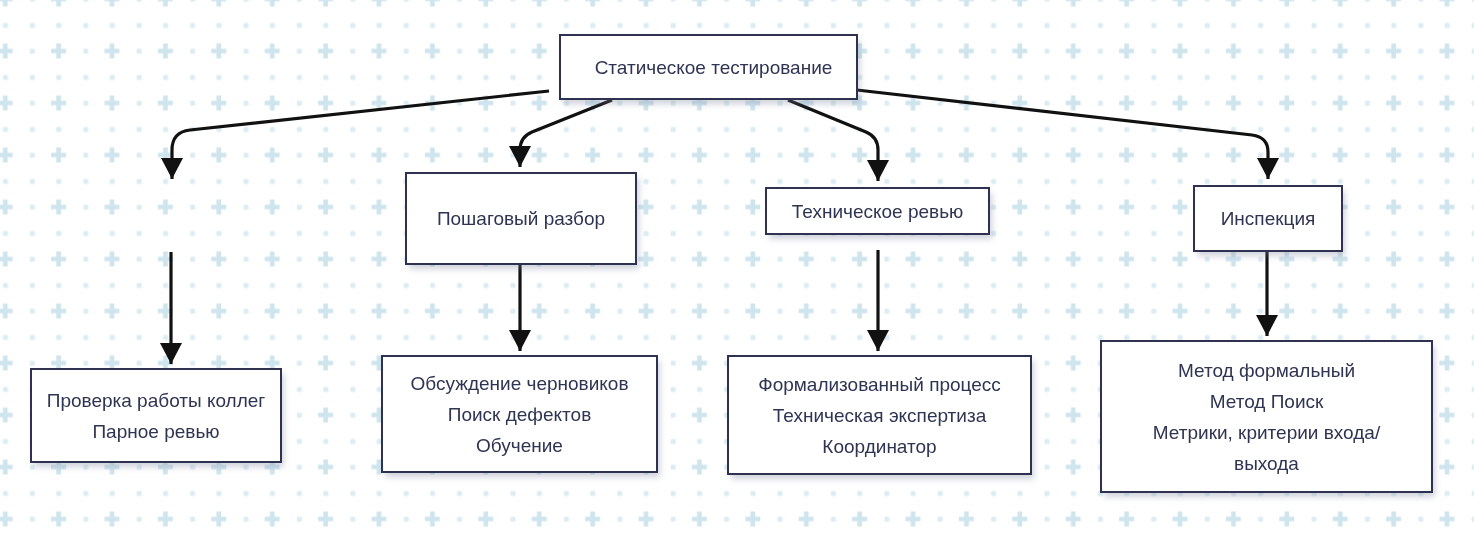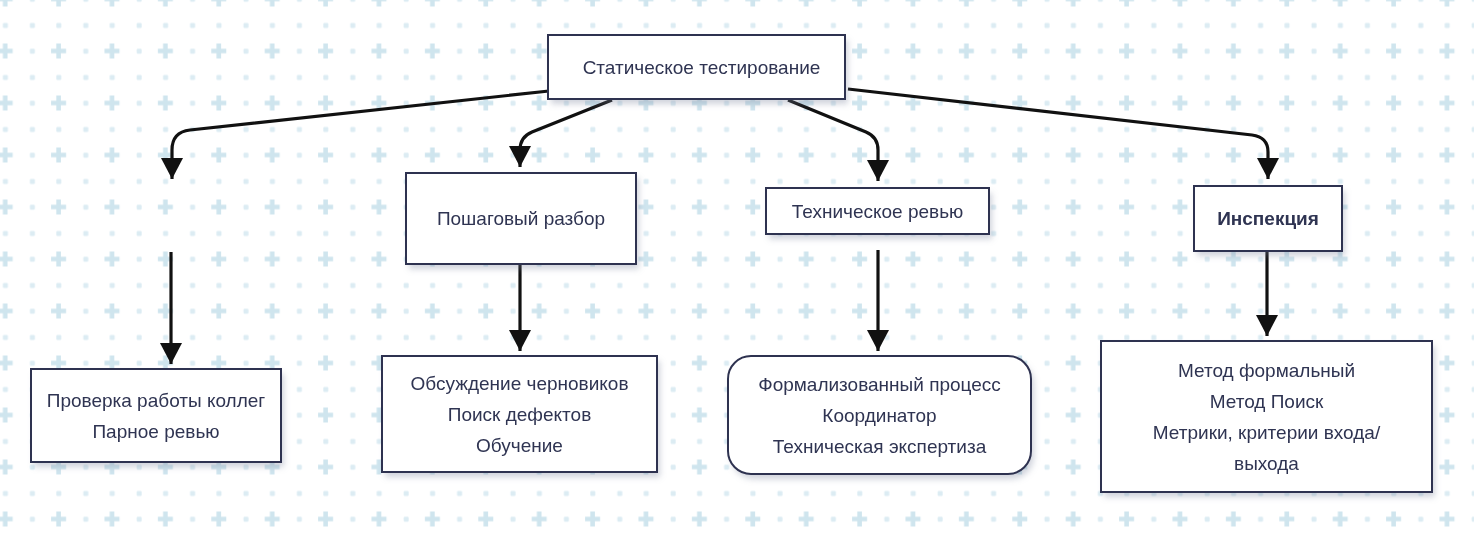--- a/index.html
+++ b/index.html
@@ -29,28 +29,28 @@
     display:flex;flex-direction:column;
     justify-content:center;align-items:center;
     text-align:center;
     font-size:19px;
     line-height:31px;
     padding:0 8px;
   }
   .node .tline{white-space:nowrap;}
   .latin{letter-spacing:1.2px;}
   
-  #n-root{left:547px;top:34px;width:299px;height:66px;padding-left:18px;}
+  #n-root{left:559px;top:34px;width:299px;height:66px;padding-left:18px;}
   #n-b1{left:42px;top:185px;width:258px;height:67px;}
   #n-b2{left:405px;top:172px;width:232px;height:93px;}
   #n-b3{left:765px;top:187px;width:225px;height:48px;}
-  #n-b4{left:1193px;top:185px;width:150px;height:67px;font-weight:bold;}
+  #n-b4{left:1193px;top:185px;width:150px;height:67px;}
   #n-d1{left:30px;top:368px;width:252px;height:95px;}
   #n-d2{left:381px;top:355px;width:277px;height:118px;align-items:center;}
-  #n-d3{left:727px;top:355px;width:305px;height:120px;border-radius:24px;}
+  #n-d3{left:727px;top:355px;width:305px;height:120px;}
   #n-d4{left:1100px;top:340px;width:333px;height:153px;}
   .connector{fill:none;stroke:var(--line);stroke-width:3.2px;}
 </style>
 </head>
 <body>
 
 <div class="canvas">
 
   <svg class="layer" viewBox="0 0 1474 540" aria-hidden="true">
     <defs>
@@ -102,22 +102,22 @@
   </div>
 
   <div id="n-d2" class="node">
     <div class="tline">Обсуждение черновиков</div>
     <div class="tline">Поиск дефектов</div>
     <div class="tline">Обучение</div>
   </div>
 
   <div id="n-d3" class="node">
     <div class="tline">Формализованный процесс</div>
+    <div class="tline">Техническая экспертиза</div>
     <div class="tline">Координатор</div>
-    <div class="tline">Техническая экспертиза</div>
   </div>
 
   <div id="n-d4" class="node">
     <div class="tline">Метод формальный</div>
     <div class="tline">Метод Поиск</div>
     <div class="tline">Метрики, критерии входа/</div>
     <div class="tline">выхода</div>
   </div>
 
 </div>

